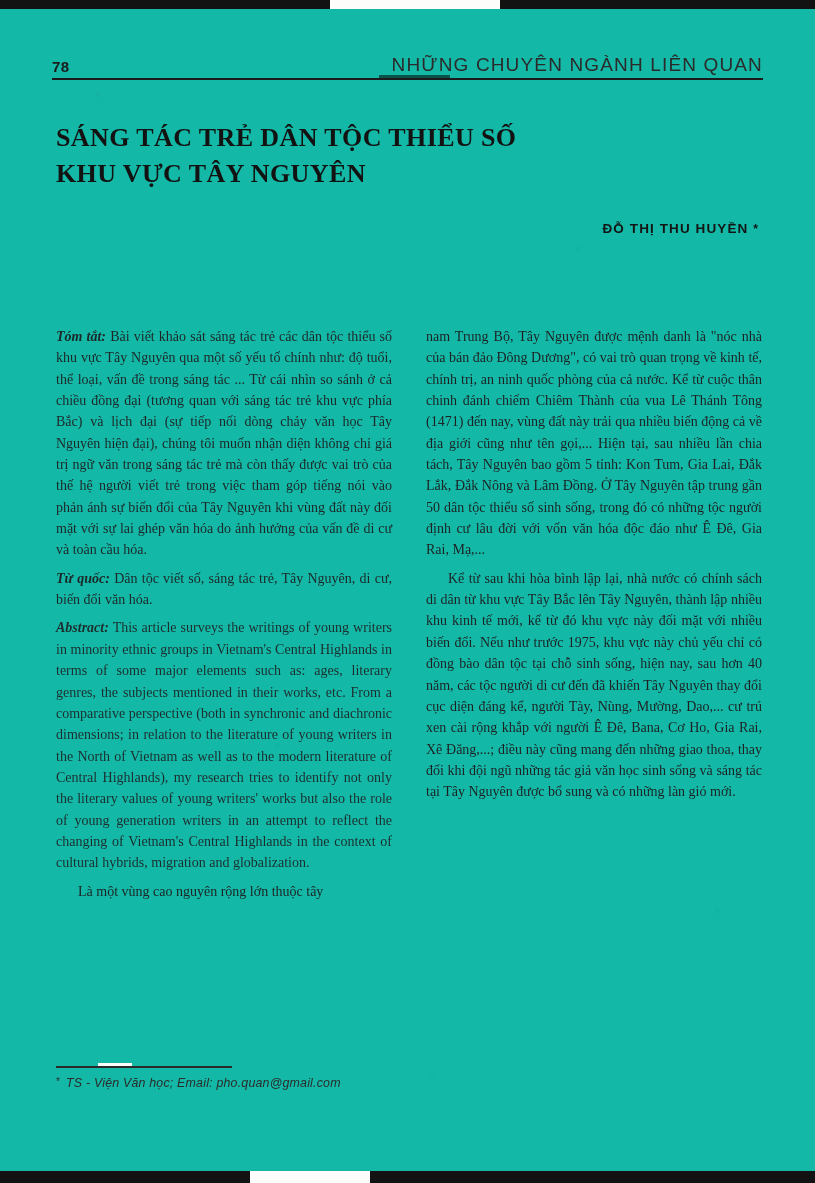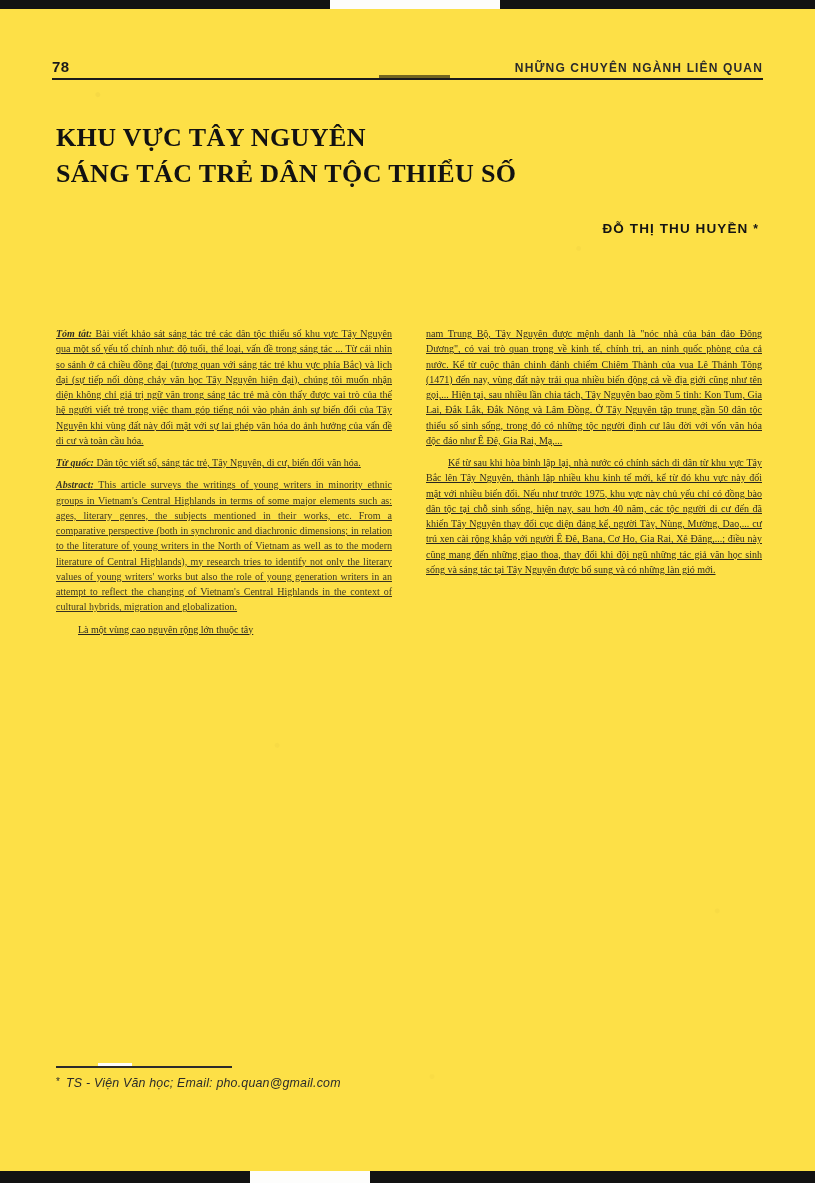--- a/index.html
+++ b/index.html
@@ -13,21 +13,21 @@
     position: relative;
     font-family: "Liberation Serif", "DejaVu Serif", serif;
     color: #17161a;
     overflow: hidden;
   }
 
   
   .page {
     position: absolute;
     inset: 0;
-    background: #fde047;
+    background: #14b8a6;
   }
   .scan-noise {
     position: absolute;
     inset: 0;
     pointer-events: none;
     opacity: .55;
     background:
       radial-gradient(circle at 12% 8%, rgba(0,0,0,.05) 0 2px, transparent 3px),
       radial-gradient(circle at 71% 21%, rgba(0,0,0,.04) 0 2px, transparent 3px),
       radial-gradient(circle at 34% 63%, rgba(0,0,0,.04) 0 2px, transparent 3px),
@@ -69,22 +69,22 @@
   .folio {
     font-family: "Liberation Sans", "DejaVu Sans", sans-serif;
     font-size: 15px;
     font-weight: 700;
     letter-spacing: .5px;
     line-height: 1;
     color: #1a1a1a;
   }
   .head-title {
     font-family: "Liberation Sans", "DejaVu Sans", sans-serif;
-    font-size: 12px;
-    font-weight: 700;
+    font-size: 19px;
+    font-weight: 400;
     letter-spacing: 1.15px;
     line-height: 1;
     color: #2a2a2a;
   }
   .head-rule {
     position: absolute;
     left: 52px;
     right: 52px;
     top: 78px;
     height: 2px;
@@ -140,27 +140,26 @@
     height: 762px;
     display: flex;
     gap: 34px;
   }
   .col {
     width: 336px;
     position: relative;
   }
   .col p {
     margin: 0 0 7px 0;
-    font-size: 10px;
+    font-size: 14px;
     line-height: 1.525;
     text-align: justify;
     text-justify: inter-word;
     color: #1d1b1e;
     hyphens: none;
-    text-decoration: underline;
   }
   .col p.indent { text-indent: 22px; }
   .col p .lead {
     font-weight: 700;
     font-style: italic;
   }
   .abstract-en {
     font-size: 13.9px;
   }
   .section-heading {
@@ -223,22 +222,22 @@
   <div class="edge-top"></div>
   <div class="edge-bottom"></div>
 
   <div class="running-head">
     <span class="folio">78</span>
     <span class="head-title">NHỮNG CHUYÊN NGÀNH LIÊN QUAN</span>
   </div>
   <div class="head-rule"></div>
 
   <h1 class="article-title">
+    <span class="line">SÁNG TÁC TRẺ DÂN TỘC THIỂU SỐ</span>
     <span class="line">KHU VỰC TÂY NGUYÊN</span>
-    <span class="line">SÁNG TÁC TRẺ DÂN TỘC THIỂU SỐ</span>
   </h1>
 
   <div class="byline">
     <span>ĐỖ THỊ THU HUYỀN</span>
     <span class="star">*</span>
   </div>
 
   <div class="columns">
 
     <div class="col">

